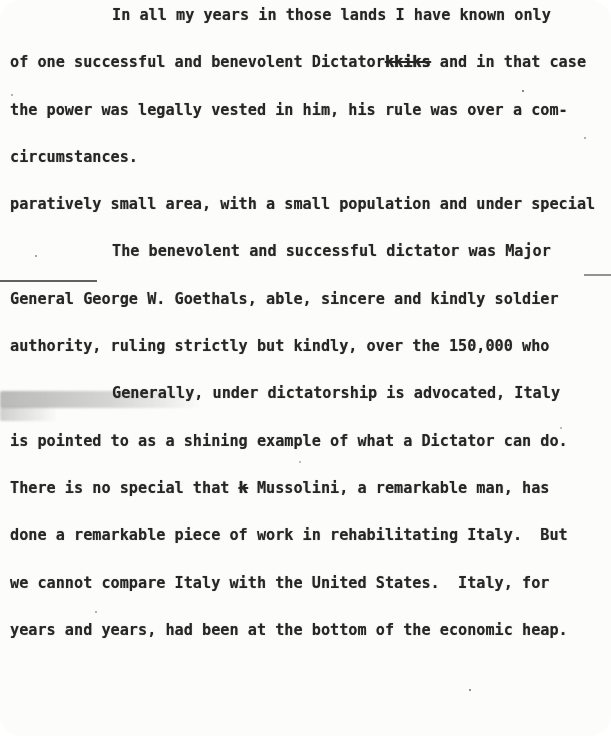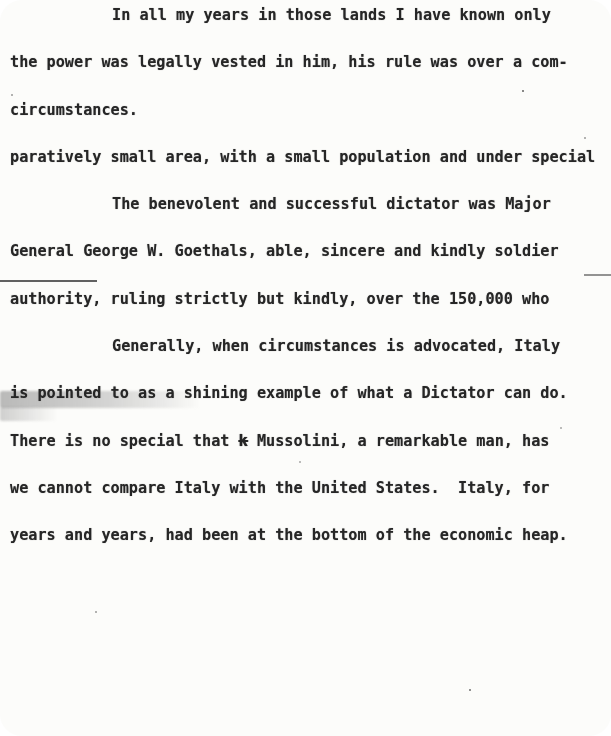--- a/index.html
+++ b/index.html
@@ -101,25 +101,27 @@
 </head>
 <body>
 
 <div class="page">
   <div class="margin-line-left"></div>
   <div class="margin-line-right"></div>
   <div class="smudge"></div>
   <div class="smudge-small"></div>
   <div class="text-block">
       <div class="line indent"><span>In all my years in those lands I have known only</span></div>
+      <div class="line"><span>of one successful and benevolent Dictator</span><span class="struck">kkiks</span><span> and in that case</span></div>
       <div class="line"><span>the power was legally vested in him, his rule was over a com-</span></div>
       <div class="line"><span>circumstances.</span></div>
       <div class="line"><span>paratively small area, with a small population and under special</span></div>
       <div class="line indent"><span>The benevolent and successful dictator was Major</span></div>
       <div class="line"><span>General George W. Goethals, able, sincere and kindly soldier</span></div>
       <div class="line"><span>authority, ruling strictly but kindly, over the 150,000 who</span></div>
-      <div class="line indent"><span>Generally, when circumstances is advocated, Italy</span></div>
+      <div class="line indent"><span>Generally, under dictatorship is advocated, Italy</span></div>
       <div class="line"><span>is pointed to as a shining example of what a Dictator can do.</span></div>
       <div class="line"><span>There is no special that </span><span class="struck">k</span><span> Mussolini, a remarkable man, has</span></div>
+      <div class="line"><span>done a remarkable piece of work in rehabilitating Italy.  But</span></div>
       <div class="line"><span>we cannot compare Italy with the United States.  Italy, for</span></div>
       <div class="line"><span>years and years, had been at the bottom of the economic heap.</span></div>
     </div>
 </div>
 
 </body></html>

